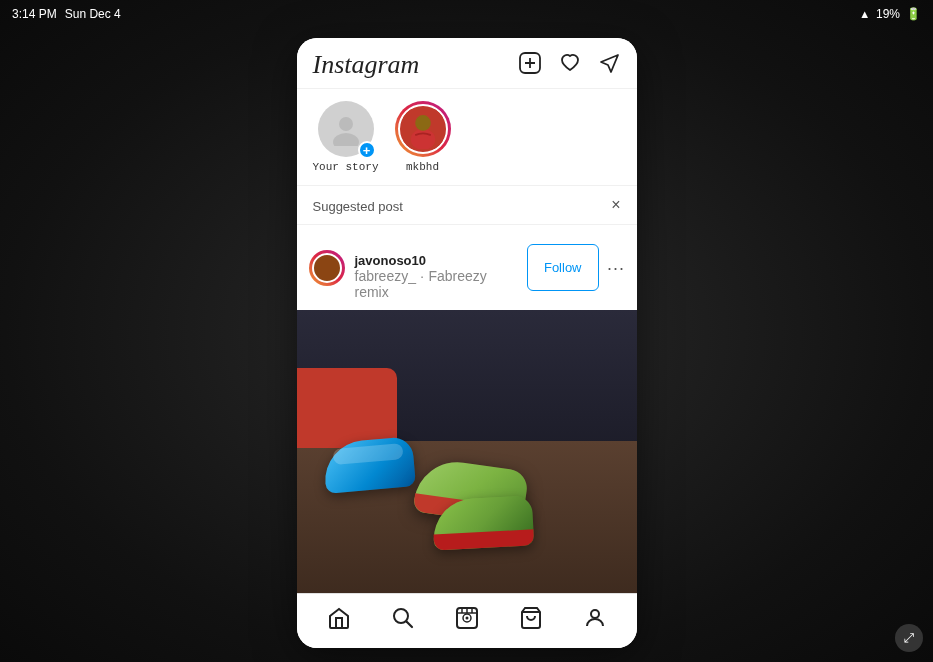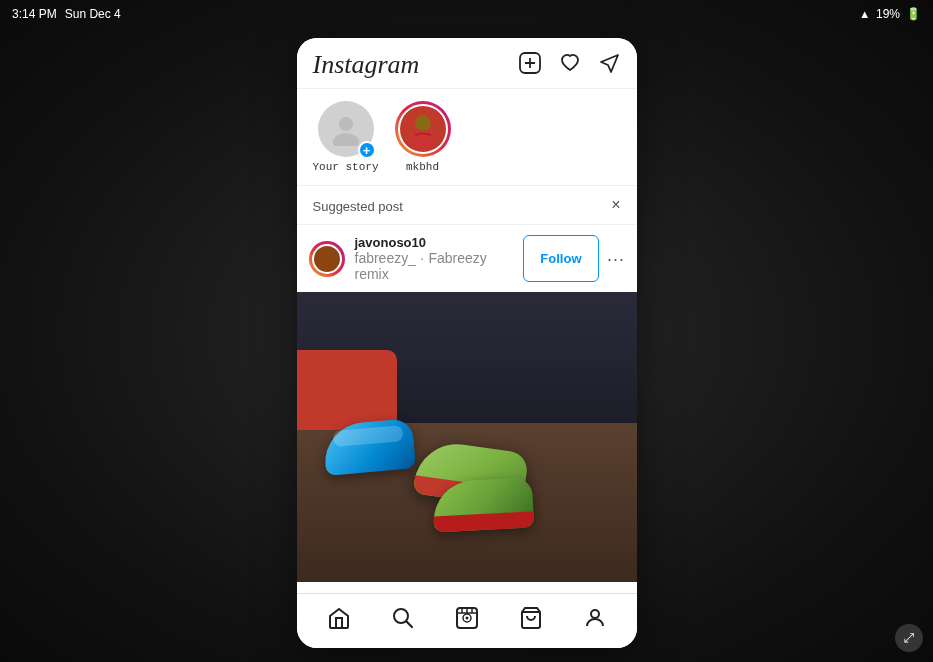--- a/index.html
+++ b/index.html
@@ -244,39 +244,40 @@
     }
 
     .post-user-info {
       flex: 1;
     }
 
     .post-username {
       font-size: 13px;
       font-weight: 600;
       color: #222;
+      margin-top: 18px;
     }
 
     .post-subtitle {
       font-size: 14px;
       color: #888;
     }
 
     .post-actions {
       display: flex;
       align-items: center;
       gap: 8px;
     }
 
     .follow-btn {
       background: white;
       border: 1.5px solid #0095f6;
       color: #0095f6;
       font-size: 13px;
-      font-weight: 700;
+      font-weight: 400;
       padding: 15px 16px;
       border-radius: 6px;
       cursor: pointer;
     }
 
     .more-btn {
       font-size: 18px;
       color: #555;
       cursor: pointer;
       line-height: 1;

